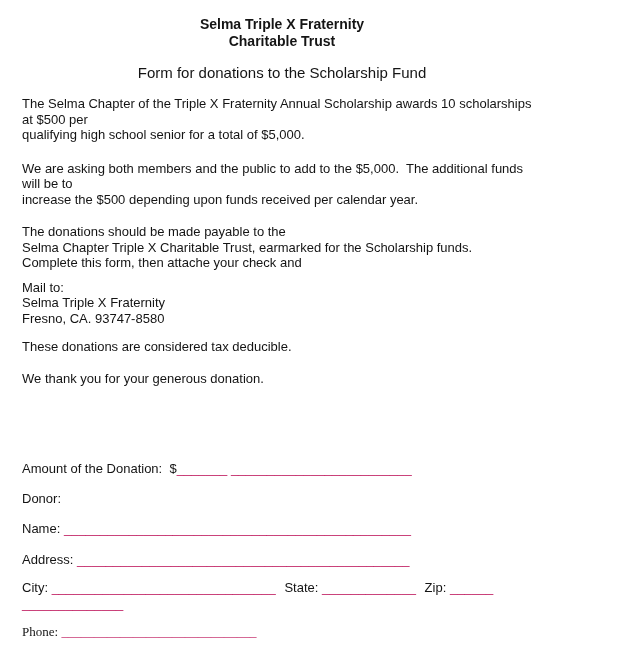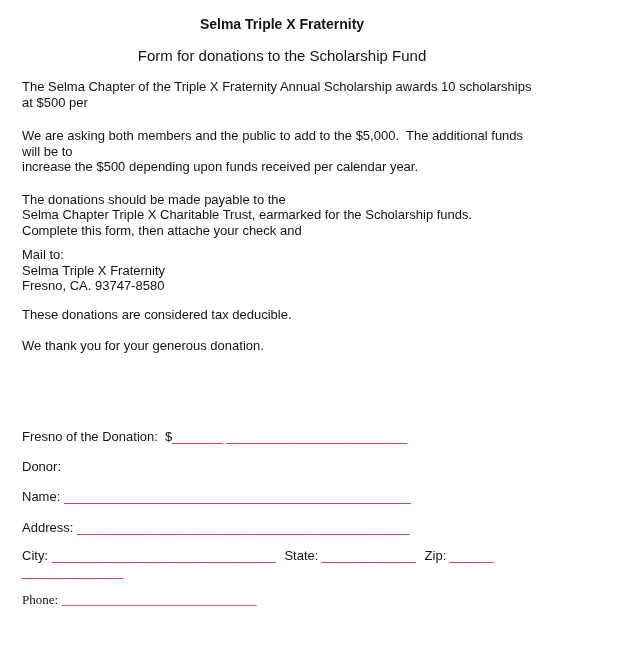--- a/index.html
+++ b/index.html
@@ -62,26 +62,28 @@
   .blank-line { color: #be185d; }
   .gap-left  { margin-left: 5px; }
 </style>
 </head>
 <body>
 
 <div class="page">
 
   <div class="title-block">
     <div>Selma Triple X Fraternity</div>
+    <div>Charitable Trust</div>
   </div>
 
   <div class="subtitle">Form for donations to the Scholarship Fund</div>
 
   <div class="para p-intro">
     <div class="line">The Selma Chapter of the Triple X Fraternity Annual Scholarship awards 10 scholarships at $500 per</div>
+    <div class="line">qualifying high school senior for a total of $5,000.</div>
   </div>
 
   <div class="para p-appeal">
     <div class="line">We are asking both members and the public to add to the $5,000.  The additional funds will be to</div>
     <div class="line">increase the $500 depending upon funds received per calendar year.</div>
   </div>
 
   <div class="para p-payable">
     <div class="line">The donations should be made payable to the</div>
     <div class="line">Selma Chapter Triple X Charitable Trust, earmarked for the Scholarship funds.</div>
@@ -97,21 +99,21 @@
   <div class="para p-tax">
     <div class="line">These donations are considered tax deducible.</div>
   </div>
 
   <div class="para p-thanks">
     <div class="line">We thank you for your generous donation.</div>
   </div>
 
   <div class="form-section">
 
-    <div class="form-row row-amount"><span>Fresno of the Donation:  $</span><span class="blank-line">_______ _________________________</span></div>
+    <div class="form-row row-amount"><span>Amount of the Donation:  $</span><span class="blank-line">_______ _________________________</span></div>
 
     <div class="form-row row-donor"><span>Donor:</span></div>
 
     <div class="form-row row-name"><span>Name:</span> <span class="blank-line">________________________________________________</span></div>
 
     <div class="form-row row-address"><span>Address:</span> <span class="blank-line">______________________________________________</span></div>
 
     <div class="form-row row-csz"><span>City:</span> <span class="blank-line">_______________________________</span> <span class="gap-left">State:</span> <span class="blank-line">_____________</span> <span class="gap-left">Zip:</span> <span class="blank-line">______ ______________</span></div>
 
     <div class="form-row row-phone"><span>Phone:</span> <span class="blank-line">______________________________</span></div>

